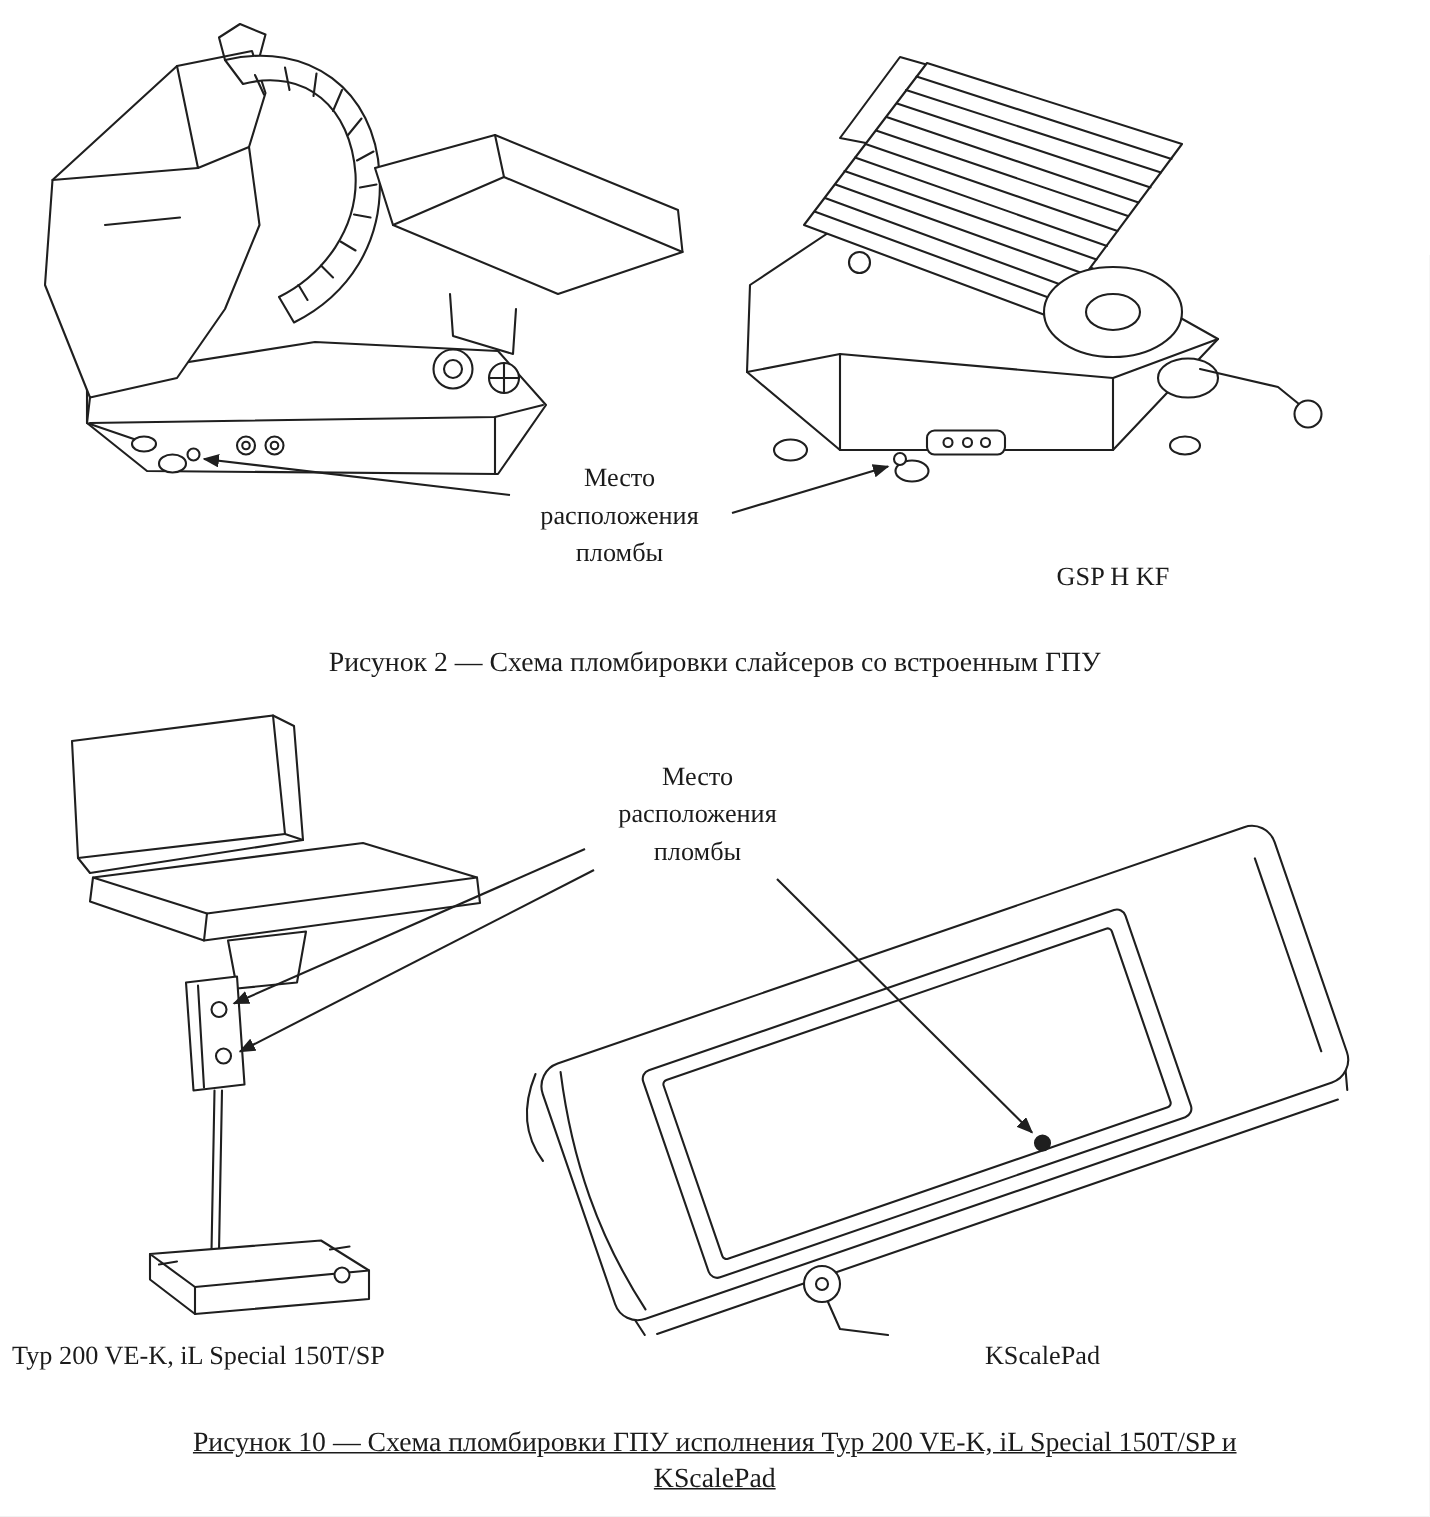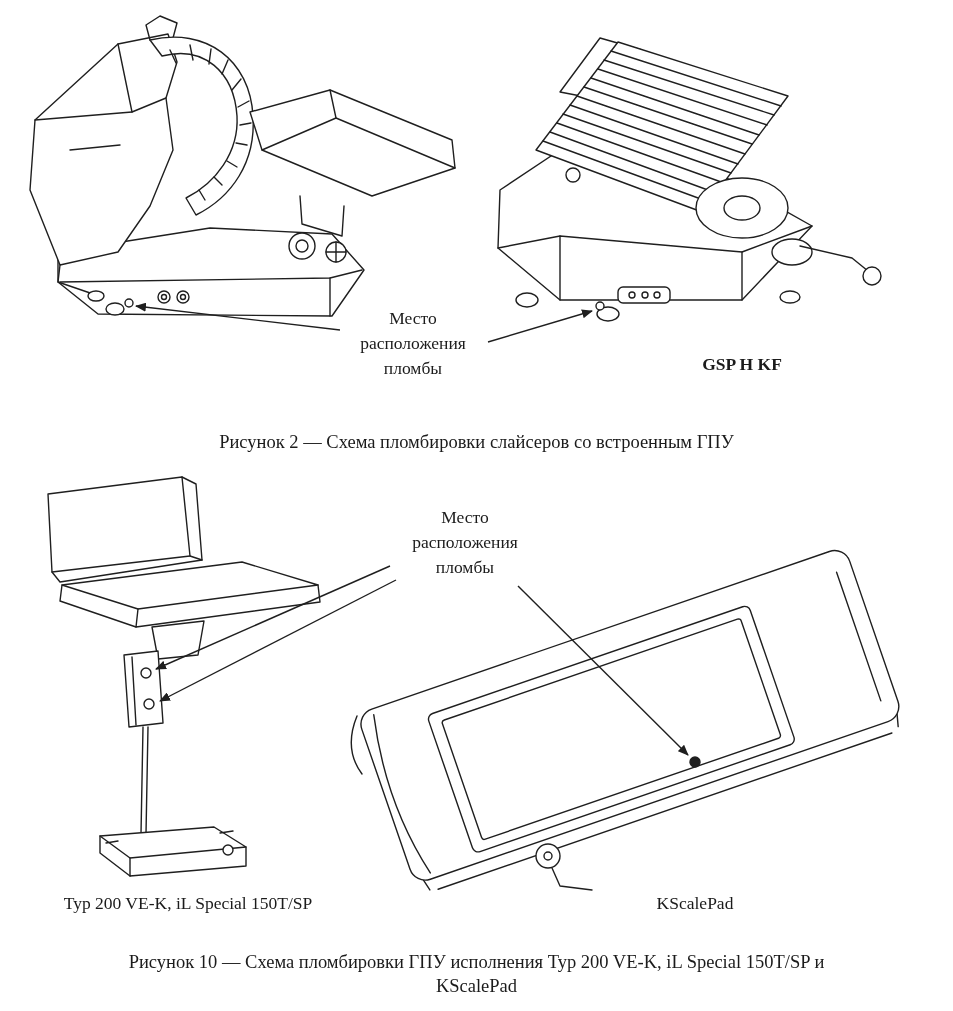--- a/index.html
+++ b/index.html
@@ -159,28 +159,28 @@
     <g stroke="#1f1f1f" stroke-width="1.4" fill="none">
       <path d="M390,566 L156,669" marker-end="url(#ah)"></path>
       <path d="M396,580 L160,701" marker-end="url(#ah)"></path>
       <path d="M518,586 L688,755" marker-end="url(#ah)"></path>
     </g>
   </svg>
 
   <div class="txt center" style="left:343px;top:306px;width:140px;">Место расположения пломбы</div>
 
 
-  <div class="txt center" style="left:642px;top:352px;width:200px;font-weight:bold;">GSP H KF</div>
+  <div class="txt center" style="left:642px;top:372px;width:200px;">GSP H KF</div>
 
   <div class="txt center caption" style="left:0px;top:430px;width:953px;">Рисунок 2 — Схема пломбировки слайсеров со встроенным ГПУ</div>
 
   <div class="txt center" style="left:395px;top:505px;width:140px;">Место расположения пломбы</div>
 
-  <div class="txt" style="left:8px;top:891px;width:360px;text-align:center;">Typ 200 VE-K, iL Special 150T/SP</div>
+  <div class="txt" style="left:8px;top:891px;width:360px;">Typ 200 VE-K, iL Special 150T/SP</div>
 
   <div class="txt center" style="left:595px;top:891px;width:200px;">KScalePad</div>
 
-  <div class="txt center caption" style="left:0px;top:950px;width:953px;">
+  <div class="txt center caption" style="left:0px;top:950px;width:953px;text-decoration:underline;">
     <div>Рисунок 10 — Схема пломбировки ГПУ исполнения Typ 200 VE-K, iL Special 150T/SP и</div>
     <div>KScalePad</div>
   </div>
 
 </div>
 
 </body></html>

